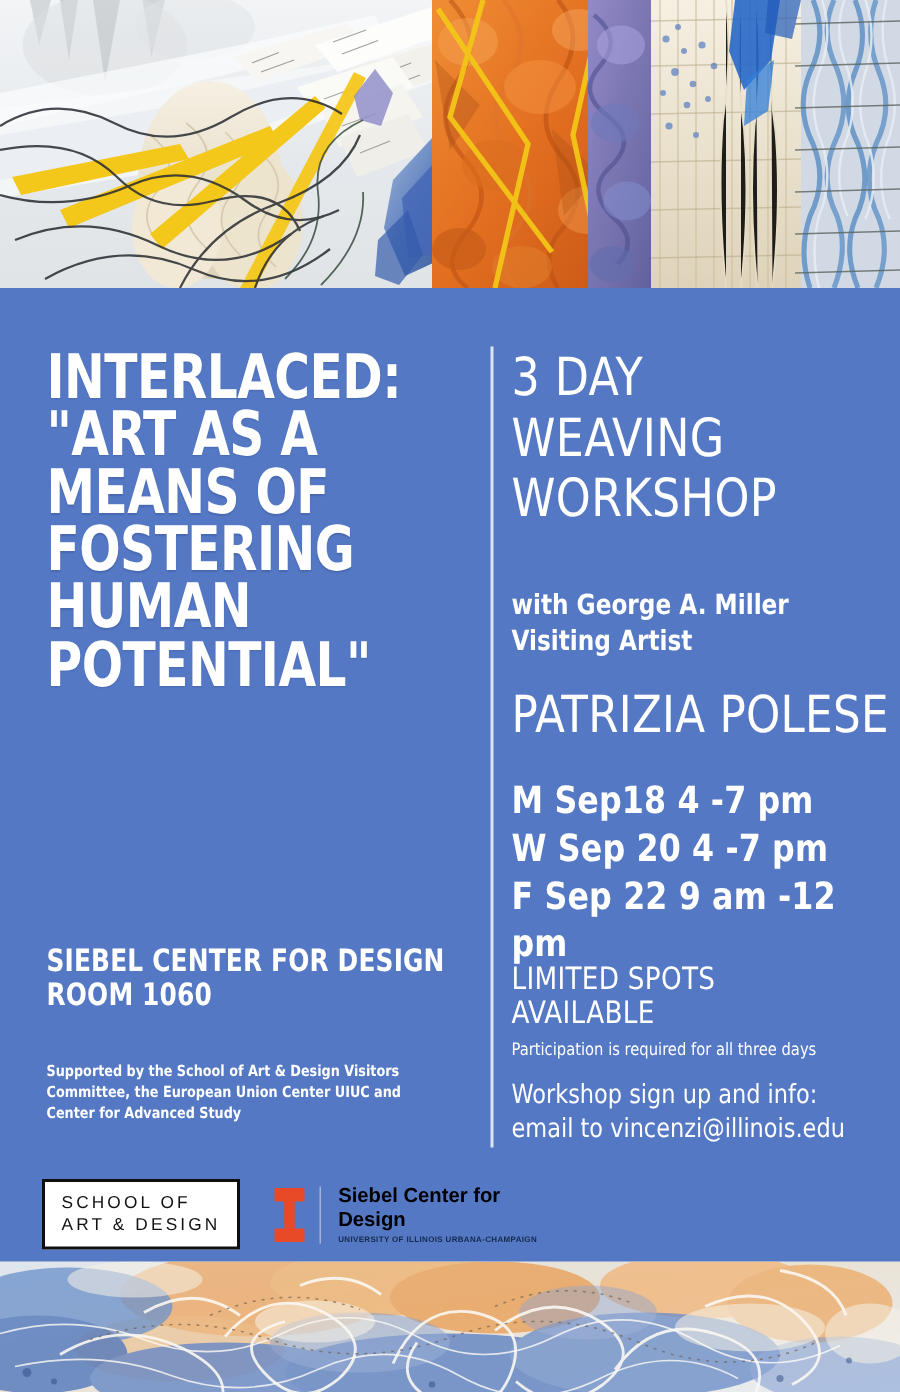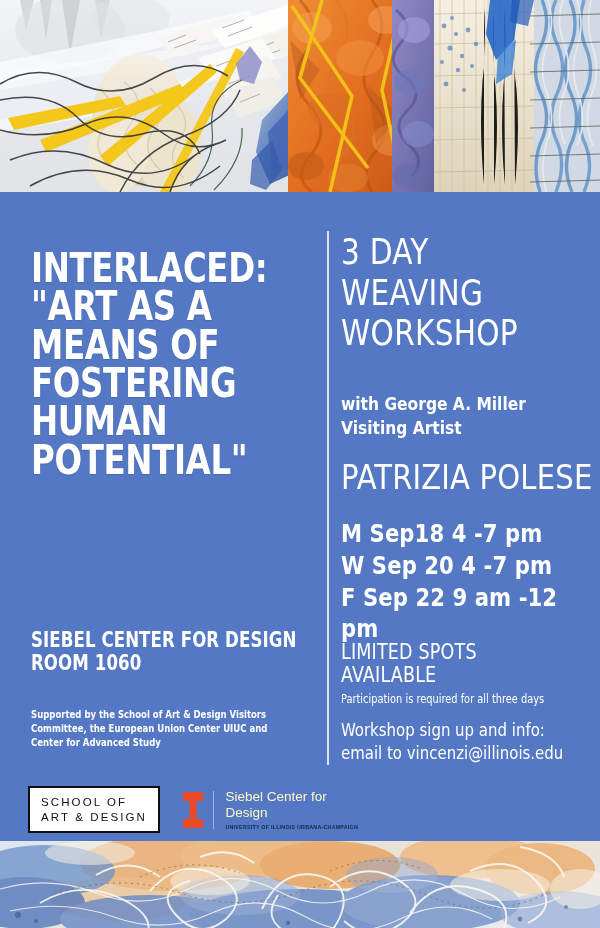--- a/index.html
+++ b/index.html
@@ -38,21 +38,21 @@
     position:absolute;
     left:327px; top:231px;
     width:2px; height:534px;
     background:#e9eefb;
     opacity:.92;
   }
 
   
   .col-left {
     position:absolute;
-    left:31px; top:249px;
+    left:31px; top:232px;
     width:288px;
   }
   .headline {
     color:#ffffff;
     font-family:"Liberation Sans Narrow","DejaVu Sans Condensed","Liberation Sans", sans-serif;
     font-weight:bold;
     font-size:41px;
     line-height:0.935;
     letter-spacing:-0.4px;
     text-transform:uppercase;
@@ -201,23 +201,23 @@
     line-height:1.28;
     white-space:nowrap;
   }
   .logo-siebel { display:flex; align-items:center; gap:9px; }
   .block-i { width:22px; height:38px; }
   .siebel-rule {
     width:1.5px; height:38px; background:#9fb3dd;
   }
   .siebel-txt { padding-left:2px; }
   .siebel-txt .st1 {
-    color:#fef9c3;
+    color:#000000;
     font-family:"Liberation Sans", sans-serif;
-    font-weight:normal;
+    font-weight:bold;
     font-size:13.5px;
     line-height:1.18;
     white-space:pre-line;
   }
   .siebel-txt .st2 {
     color:#13294b;
     font-family:"Liberation Sans", sans-serif;
     font-weight:bold;
     font-size:5.3px;
     letter-spacing:0.25px;

